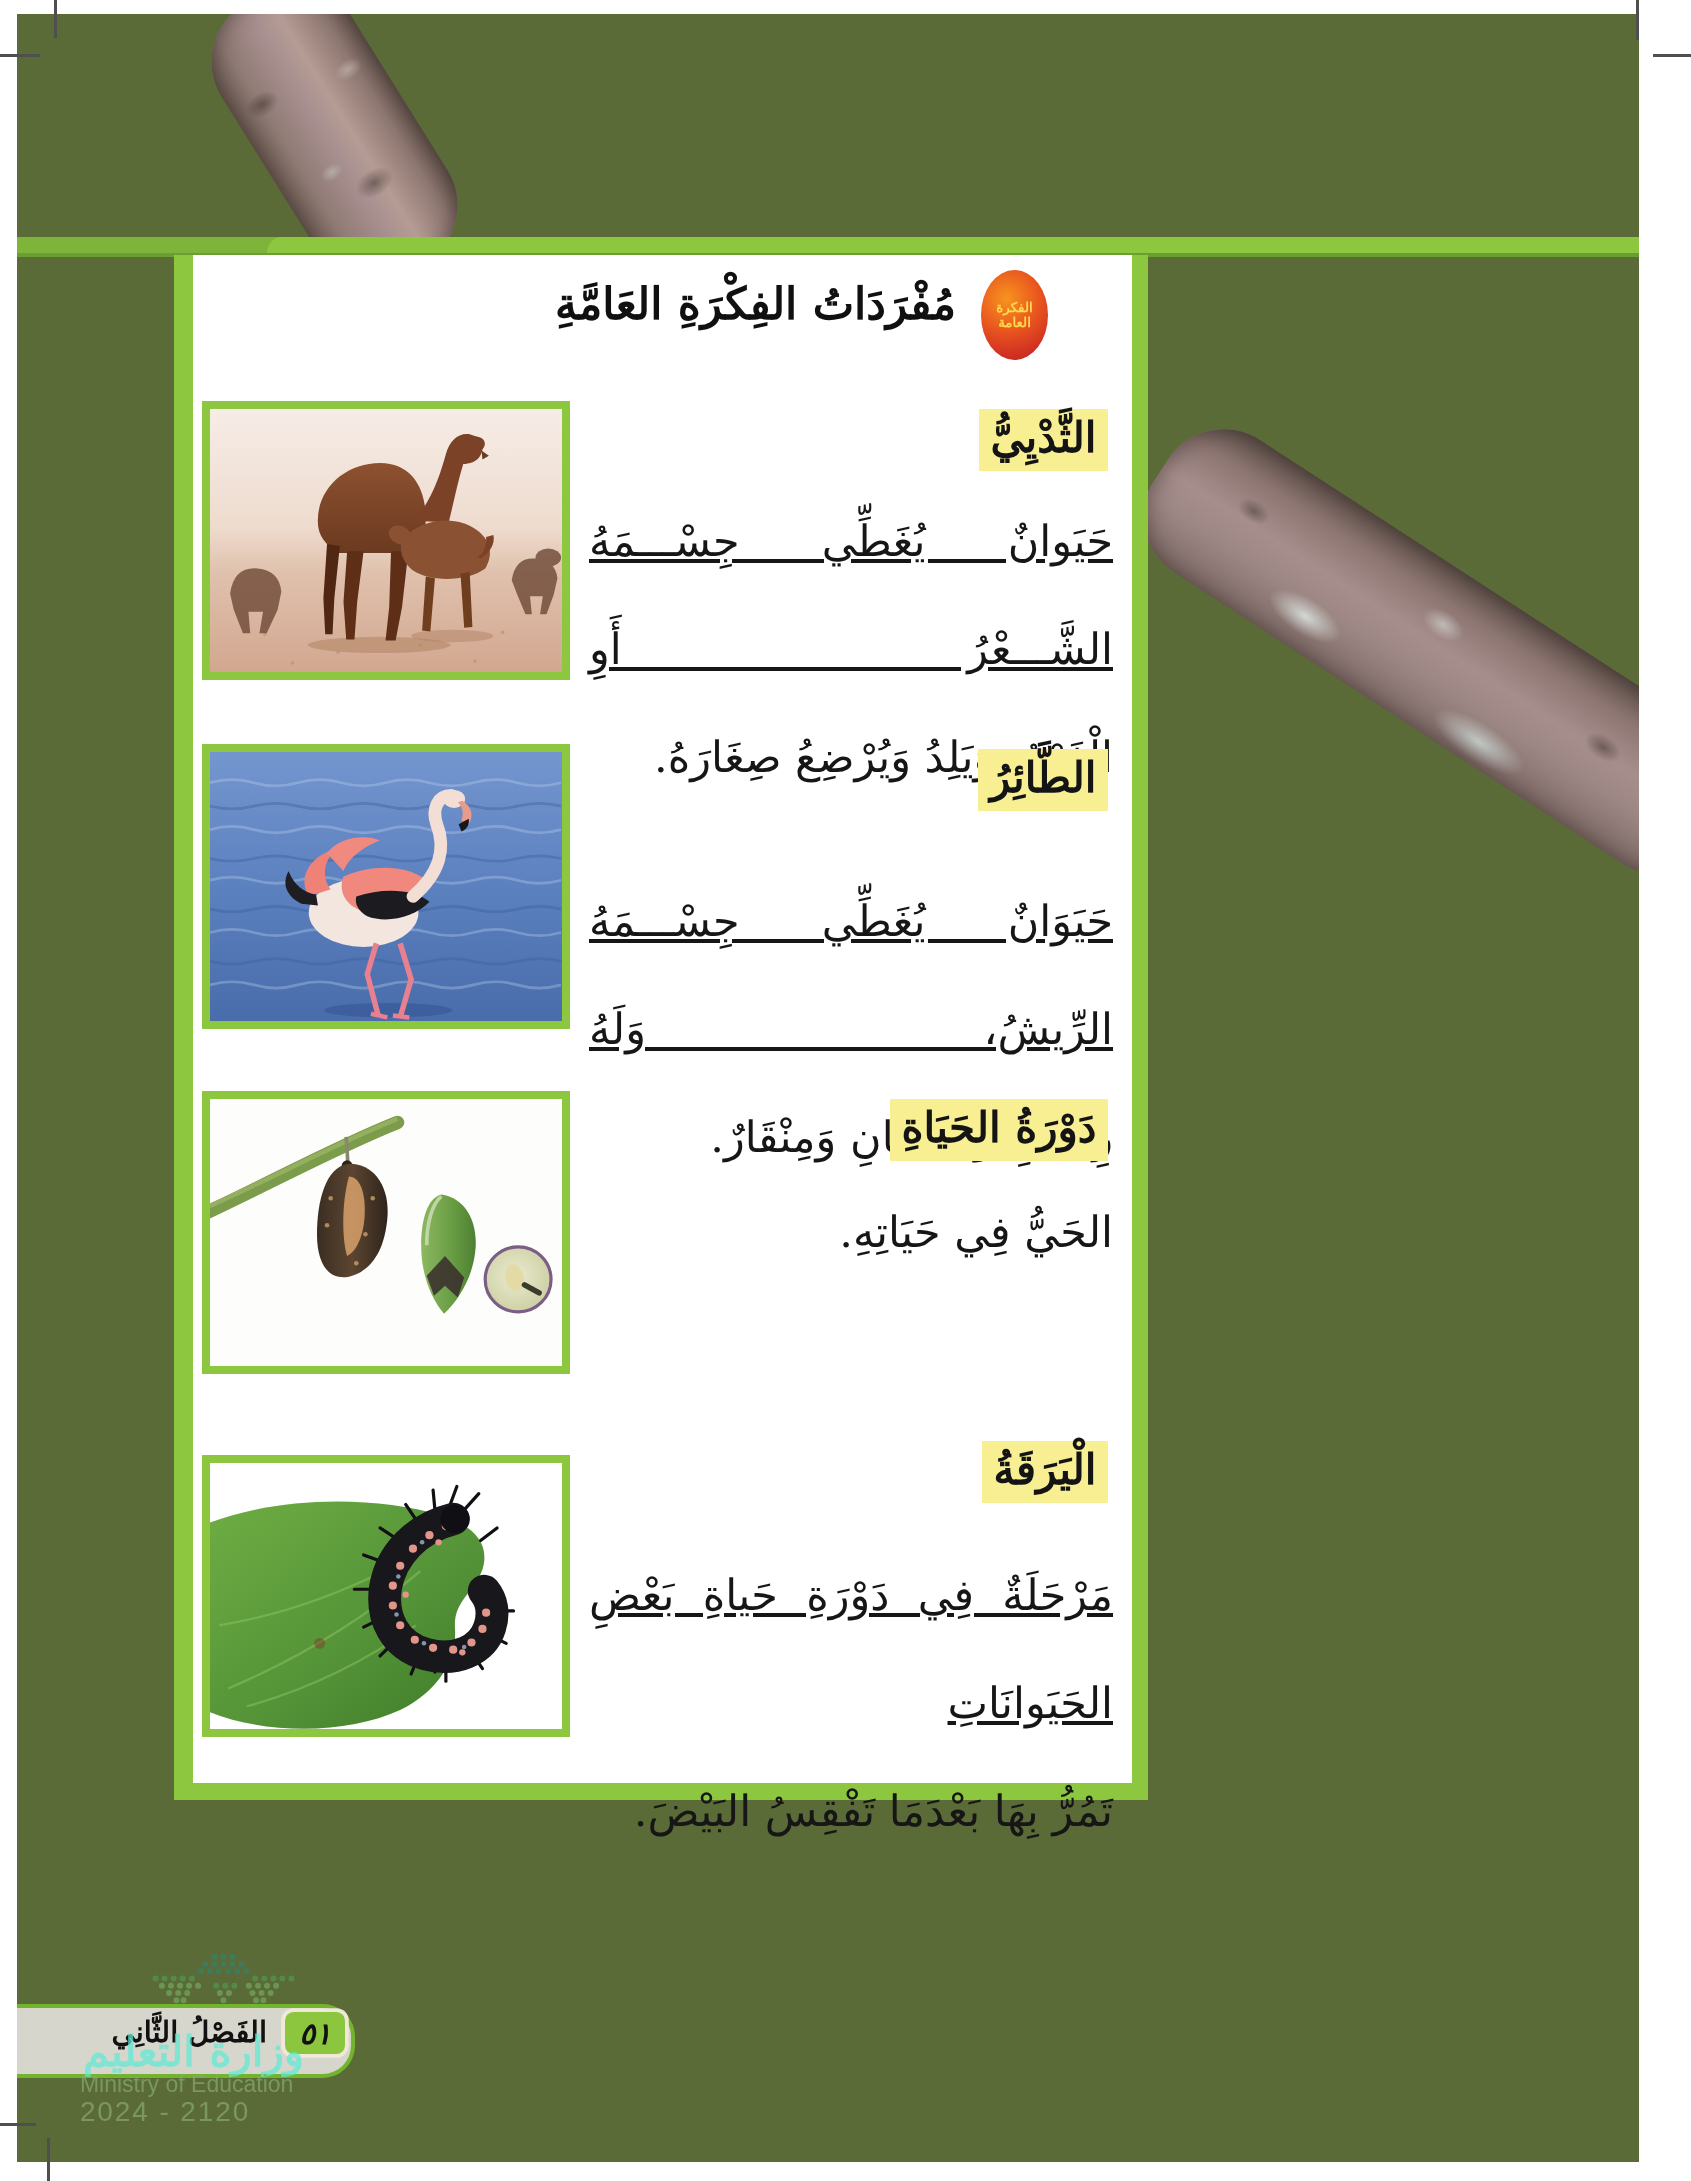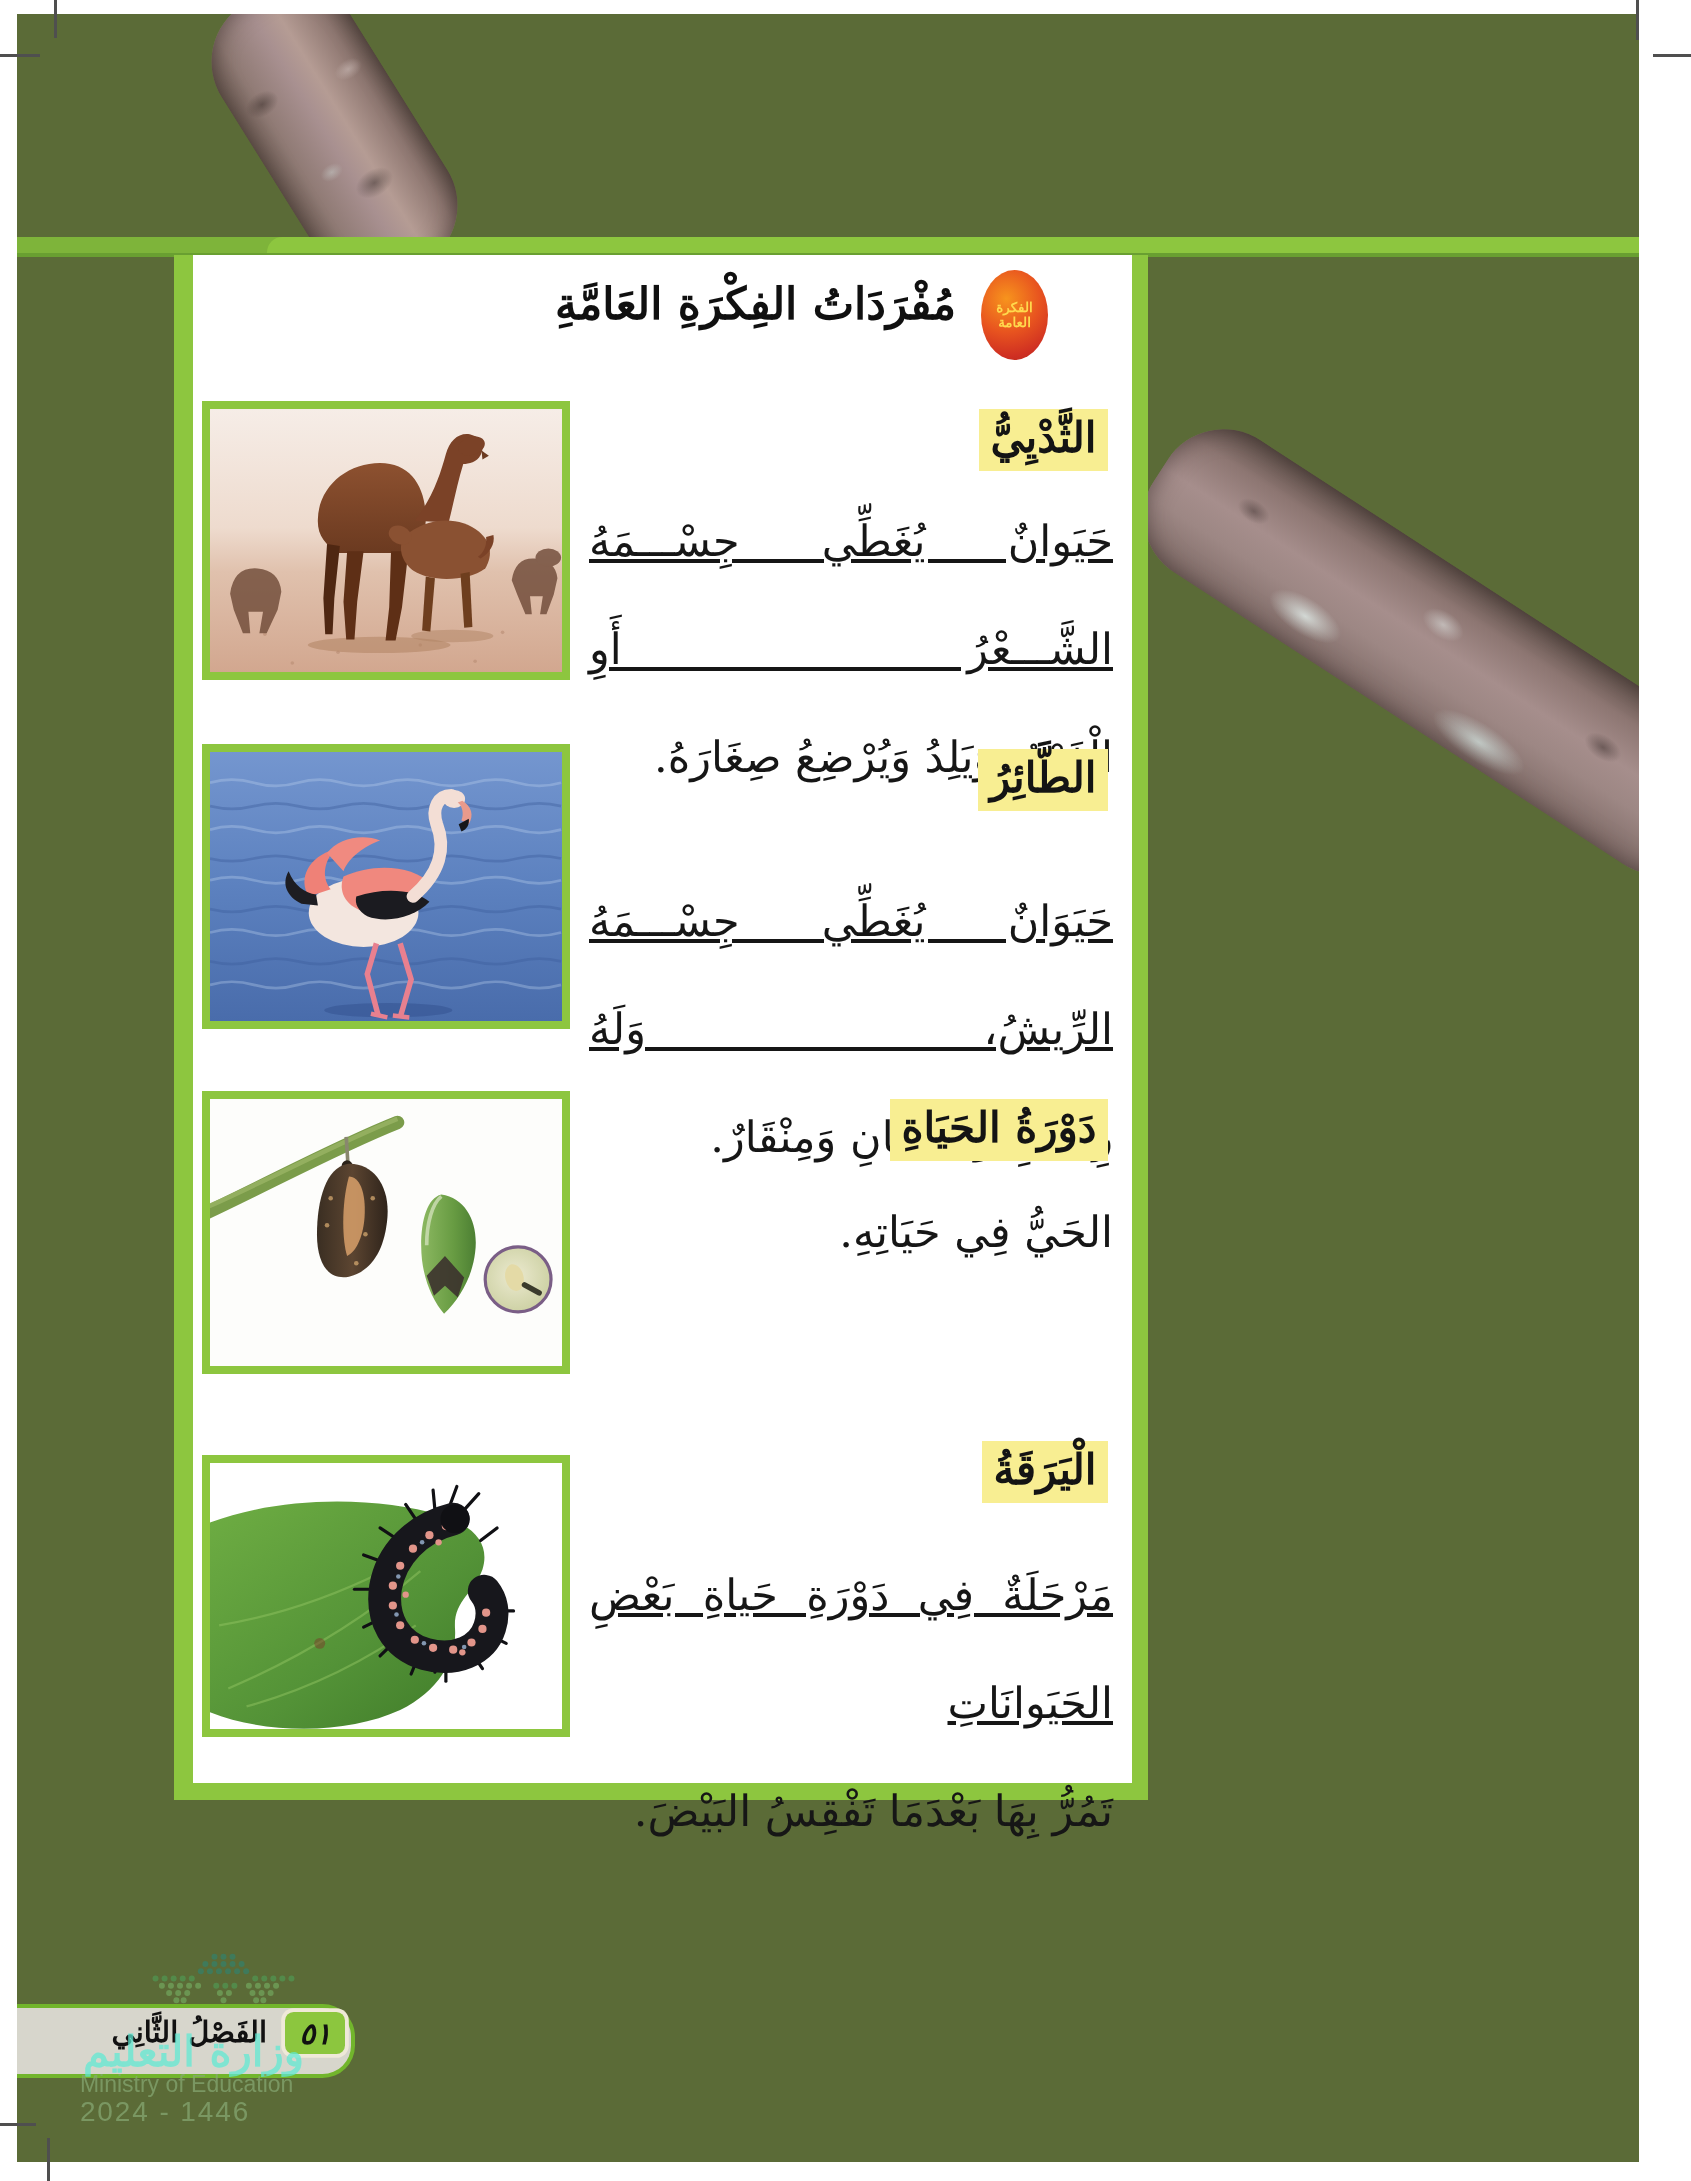--- a/index.html
+++ b/index.html
@@ -427,21 +427,21 @@
           <circle cx="28" cy="54" r="3.3"></circle>
             <circle cx="36" cy="54" r="3.3"></circle>
             <circle cx="80" cy="54" r="3.3"></circle>
           <circle cx="116" cy="54" r="3.3"></circle>
             <circle cx="124" cy="54" r="3.3"></circle>
         </g>
       </g>
     </svg>
     <div class="wm-ar">وزارة التعليم</div>
     <div class="wm-en">Ministry of Education</div>
-    <div class="wm-yr">2024 - 1446</div>
+    <div class="wm-yr">2024 - 2120</div>
   </div>
 
   <div class="footer-pill">
     <div class="chapter">الفَصْلُ الثَّانِي</div>
     <div class="pagenum-box">٥١</div>
   </div>
 
 </div>
 
 

